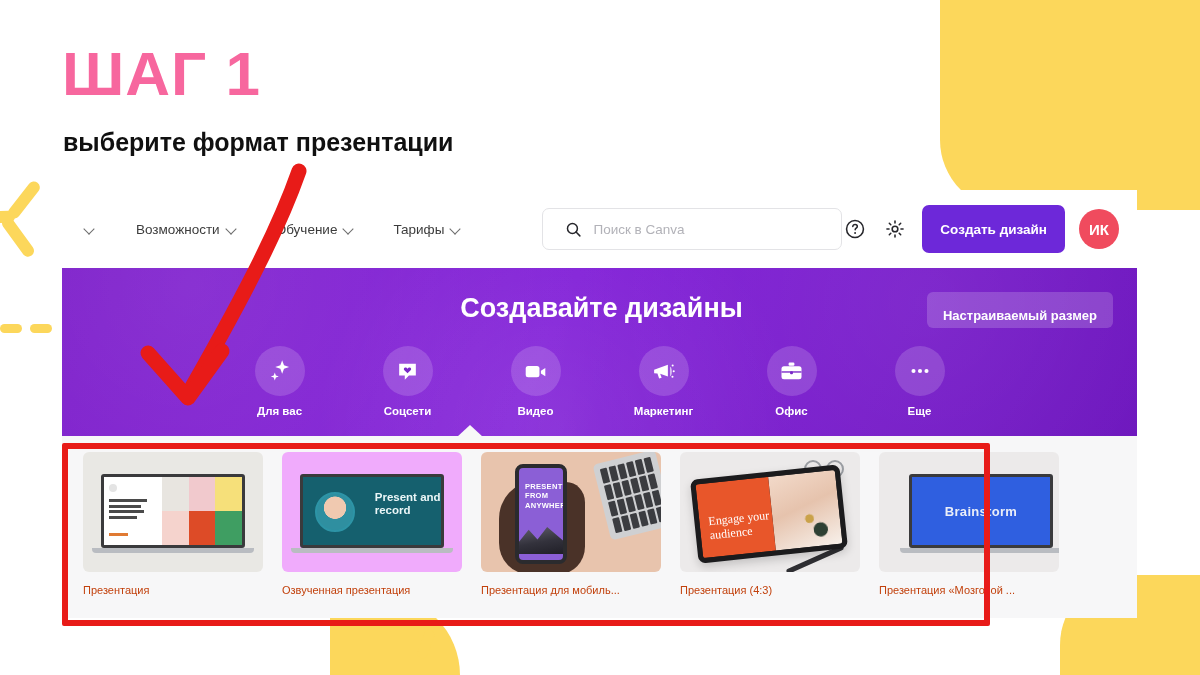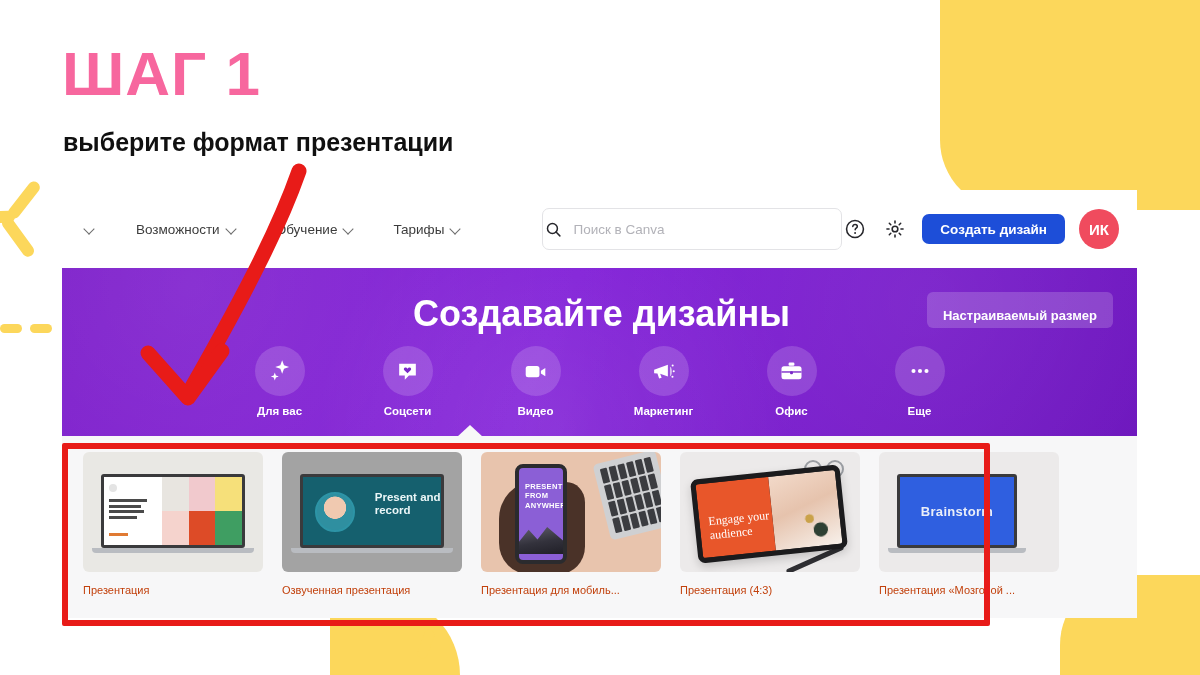--- a/index.html
+++ b/index.html
@@ -101,51 +101,51 @@
     content: ""; position: absolute; left: 0; top: 0;
     width: 7px; height: 7px;
     border-right: 1.6px solid #6d6d6d; border-bottom: 1.6px solid #6d6d6d;
     transform: rotate(45deg);
   }
 
   .search {
     margin-left: 62px;
     width: 440px; height: 42px;
     border: 1px solid #e3e3e6; border-radius: 7px;
-    display: flex; align-items: center; gap: 11px; padding: 0 2px;
+    display: flex; align-items: center; gap: 11px; padding: 0 22px;
     background: #fff;
   }
   .search .ph { color: #b2b2b8; font-size: 13.5px; }
 
   .nav-right { margin-left: auto; display: flex; align-items: center; gap: 14px; }
   .icon-btn { width: 26px; height: 26px; display: flex; align-items: center; justify-content: center; }
   .cta {
-    background: #1d4ed8; color: #fff; border: none; border-radius: 7px;
+    background: #6d28d9; color: #fff; border: none; border-radius: 7px;
     font-family: inherit; font-weight: 700; font-size: 13.5px;
-    padding: 0 18px; height: 30px; white-space: nowrap; cursor: pointer;
+    padding: 0 18px; height: 48px; white-space: nowrap; cursor: pointer;
   }
   .avatar {
     width: 40px; height: 40px; border-radius: 50%;
     background: #f04b5e; color: #ffffff; font-weight: 700; font-size: 15px;
     display: flex; align-items: center; justify-content: center; text-align: right;
   }
 
   
   .banner {
     position: relative; height: 168px;
     background:
       radial-gradient(circle at 12% 10%, rgba(255,255,255,.10), transparent 45%),
       radial-gradient(circle at 46% 95%, rgba(255,255,255,.09), transparent 40%),
       radial-gradient(circle at 80% 20%, rgba(255,255,255,.07), transparent 40%),
       linear-gradient(115deg, #7a19c9 0%, #8221d8 45%, #6c14bd 100%);
     overflow: hidden;
   }
   .banner-title {
     position: absolute; left: 4px; right: 0; top: 25px;
-    text-align: center; color: #fff; font-size: 36px; font-weight: 700;
+    text-align: center; color: #fff; font-size: 27px; font-weight: 700;
   }
   .size-btn {
     position: absolute; right: 24px; top: 24px;
     background: rgba(255,255,255,.18); color: #fff; border: none;
     border-radius: 6px; height: 36px; padding: 16px 16px;
     font-family: inherit; font-size: 13px; font-weight: 700; cursor: pointer;
   }
   .cats {
     position: absolute; left: 0; right: 0; top: 78px;
     display: flex; justify-content: center; gap: 42px;
@@ -181,21 +181,21 @@
   }
 
   
   .t1 { background: #e9e8e4; }
   .lap { position: absolute; }
   .lap .screen { background: #fff; border: 3px solid #3a3a3c; border-radius: 3px; overflow: hidden; }
   .lap .base { height: 5px; background: #b9bcc1; border-radius: 0 0 4px 4px; }
   .grid6 { display: grid; grid-template-columns: 1fr 1fr 1fr; height: 100%; }
 
   
-  .t2 { background: #a3a3a3; }
+  .t2 { background: #f0abfc; }
   .tealscreen { background: #15606e; position: relative; height: 100%; }
   .tealtxt {
     position: absolute; left: 52%; top: 20%;
     color: #eaf6f7; font-size: 11.5px; font-weight: 700; line-height: 1.15;
   }
   .tealface {
     position: absolute; left: 9%; top: 22%;
     width: 40px; height: 40px; border-radius: 50%;
     background: radial-gradient(circle at 50% 38%, #f0c9b0 0 38%, #2f8fa0 40%);
     border: 2px solid #2d94a6;
@@ -531,21 +531,21 @@
             </div>
             <div class="photo"></div>
           </div>
         </div>
       </div>
       <div class="card-label">Презентация (4:3)</div>
     </div>
 
     <div class="card">
       <div class="thumb t5">
-        <div class="lap" style="left:18px; top:22px; width:120px;text-align:center;">
+        <div class="lap" style="left:30px; top:22px; width:144px;text-align:center;">
           <div class="screen" style="height:74px;">
             <div class="bscreen">
               <span>Brainstorm</span>
             </div>
           </div>
           <div class="base" style="margin:0 -9px;"></div>
         </div>
       </div>
       <div class="card-label">Презентация «Мозговой ...</div>
     </div>

